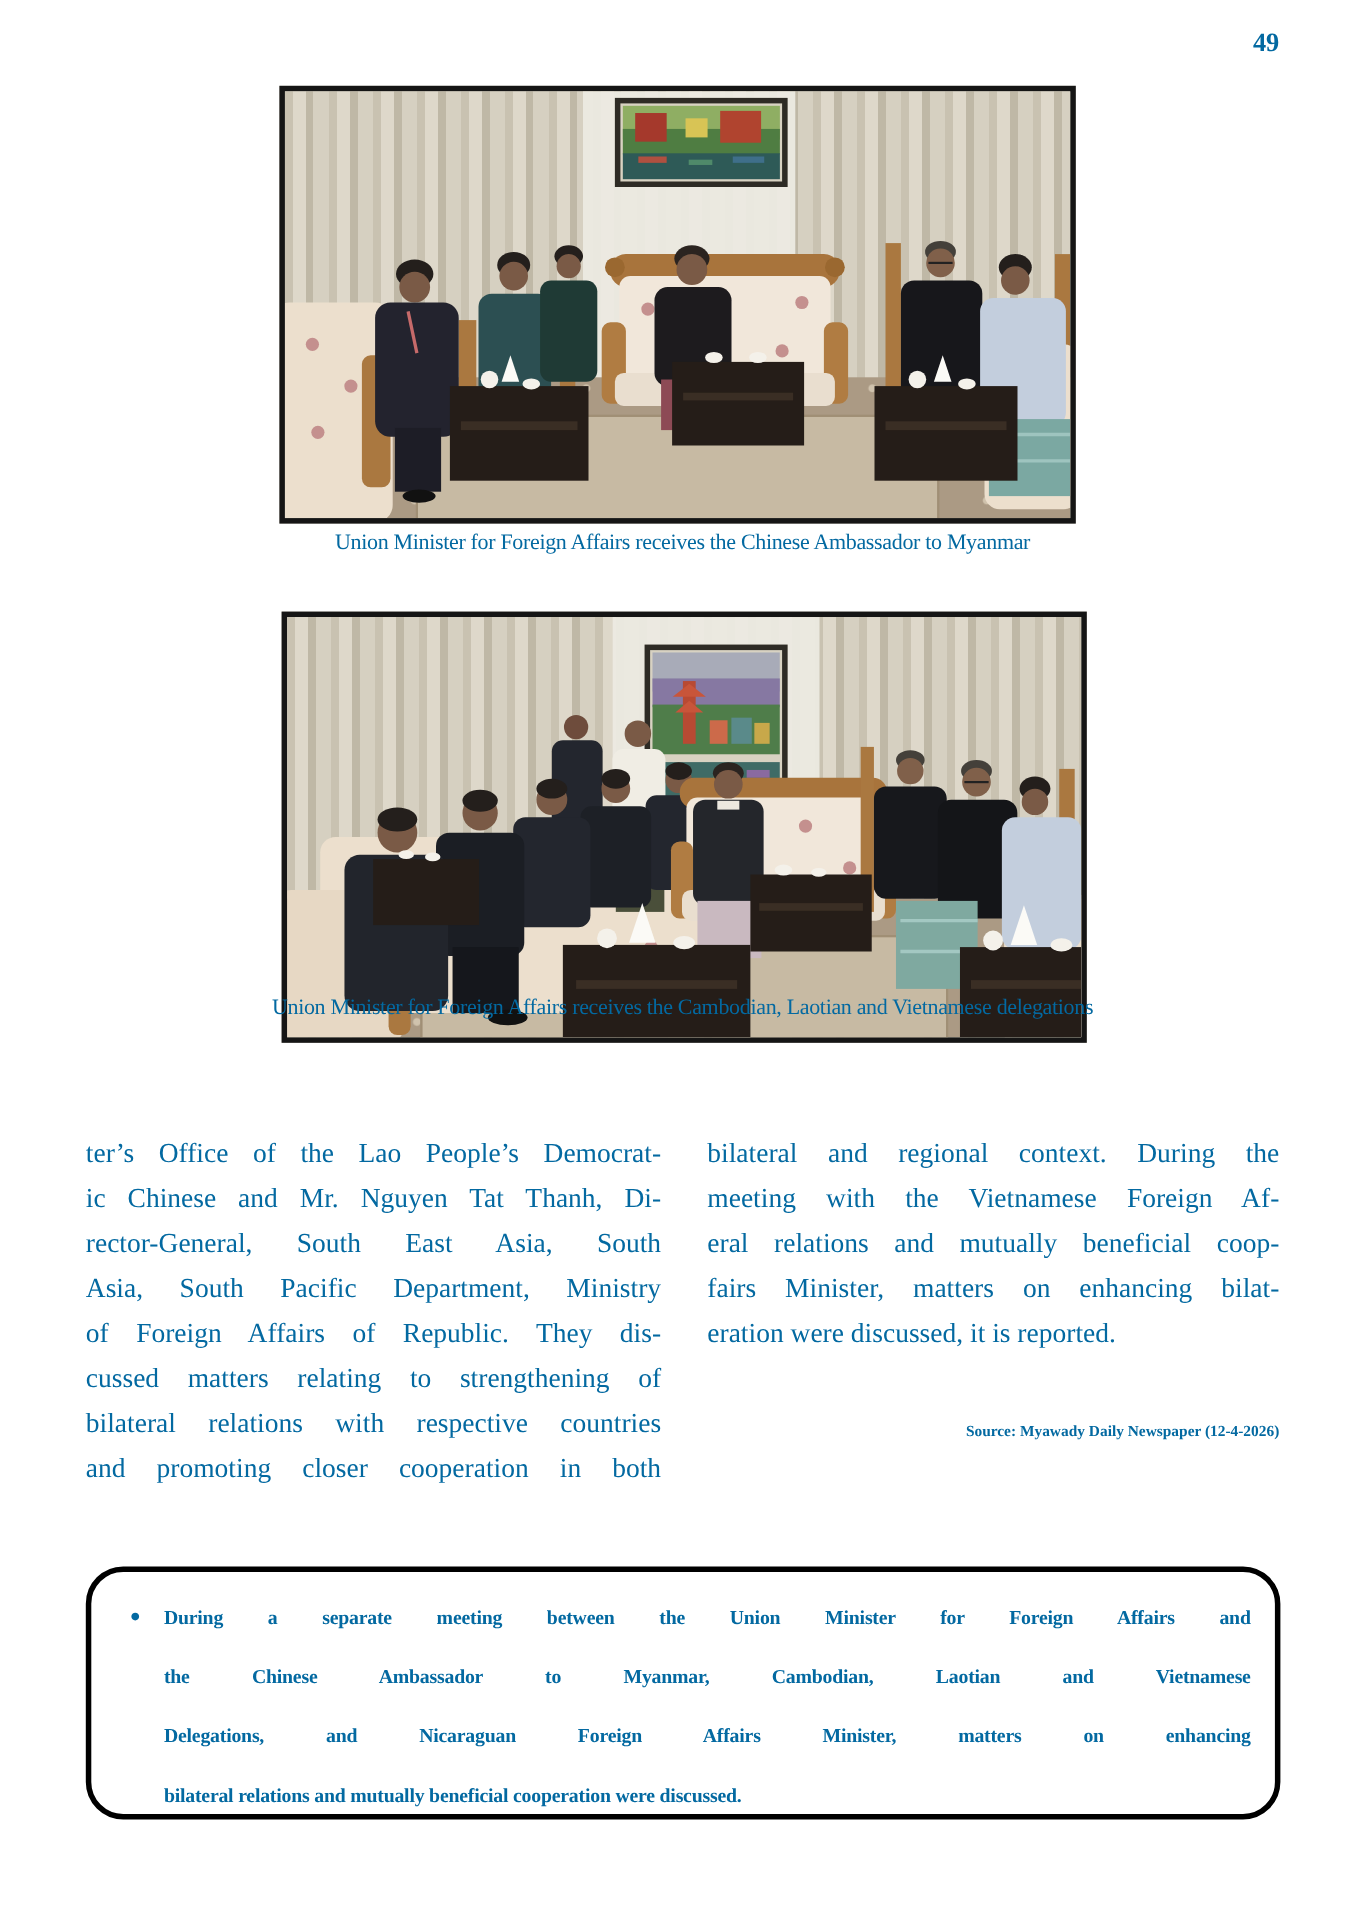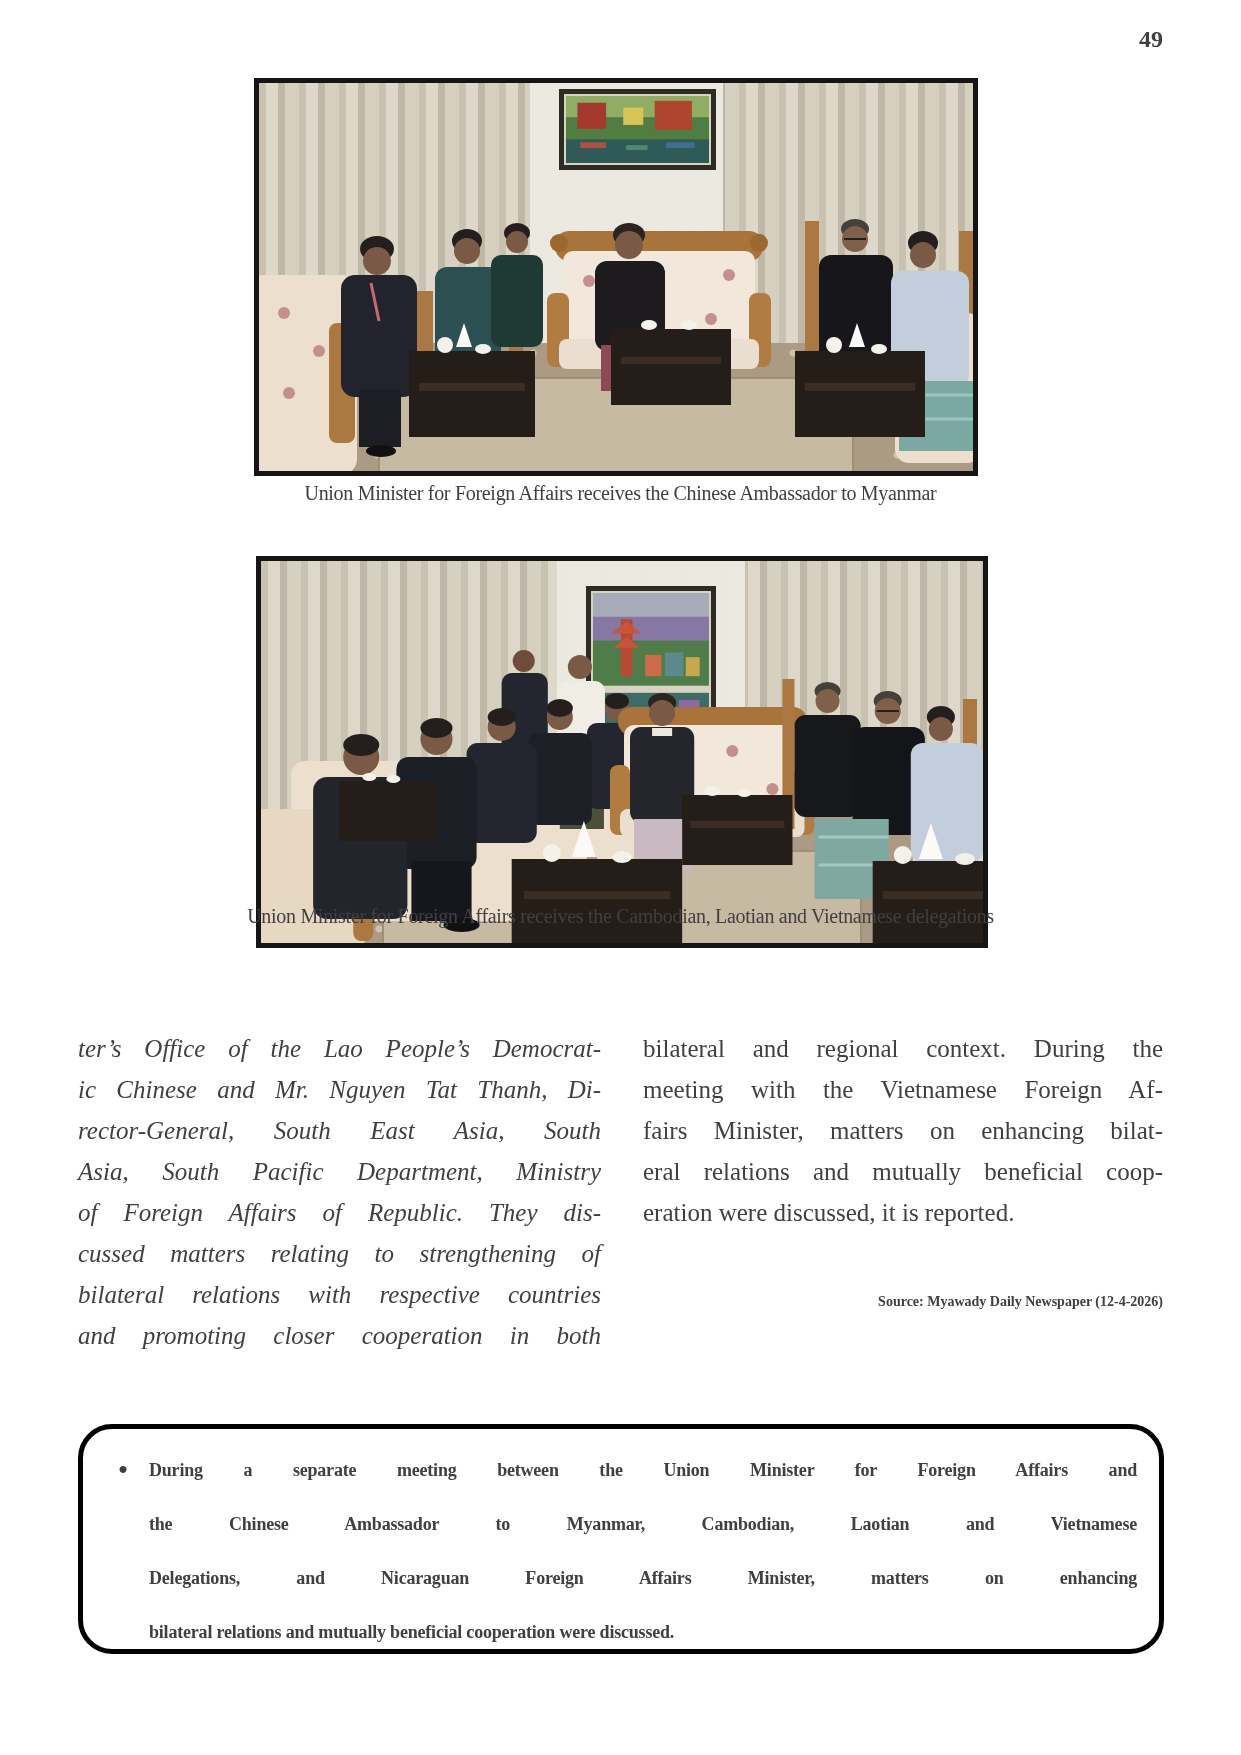--- a/index.html
+++ b/index.html
@@ -1,16 +1,16 @@
 <!DOCTYPE html>
 <html><head>
 <meta charset="utf-8">
 <style>
   html,body{margin:0;padding:0;background:#ffffff;}
-  .page{position:relative;width:1241px;height:1755px;background:#ffffff;color:#404040;
+  .page{position:relative;width:1241px;height:1755px;background:#ffffff;color:#0369a1;
         font-family:"Liberation Serif", serif;overflow:hidden;}
 
   .pageno{position:absolute;top:26px;left:0;width:1163px;text-align:right;
           font-size:24px;font-weight:700;}
 
   
   .photo{position:absolute;border:5px solid #151515;overflow:hidden;background:#d8d2c4;}
   .photo1{left:254px;top:78px;width:714px;height:388px;}
   .photo2{left:256px;top:556px;width:722px;height:382px;}
   .curtains{position:absolute;inset:0;
@@ -31,21 +31,21 @@
   .scene{position:absolute;inset:0;width:100%;height:100%;}
 
   
   .caption{position:absolute;left:0;width:1241px;text-align:center;
            font-size:20px;font-weight:400;letter-spacing:-0.3px;}
   .caption1{top:482px;}
   .caption2{top:905px;}
 
   
   .col{position:absolute;top:1028px;font-size:25px;line-height:41px;}
-  .colL{left:78px;width:523px;font-style:italic;}
+  .colL{left:78px;width:523px;}
   .colR{left:643px;width:520px;}
   .jl{text-align:justify;text-align-last:justify;}
   .ll{text-align:left;}
   .source{position:absolute;left:643px;top:1294px;width:520px;text-align:right;
           font-size:14px;font-weight:700;}
 
   
   .hbox{position:absolute;left:78px;top:1424px;width:1086px;height:230px;
         border:5px solid #000;border-radius:34px;box-sizing:border-box;
         display:flex;padding:14px 22px 6px 14px;background:#fff;}
@@ -318,22 +318,22 @@
     <div class="jl">Asia, South Pacific Department, Ministry</div>
     <div class="jl">of Foreign Affairs of Republic. They dis-</div>
     <div class="jl">cussed matters relating to strengthening of</div>
     <div class="jl">bilateral relations with respective countries</div>
     <div class="jl">and promoting closer cooperation in both</div>
   </div>
 
   <div class="col colR">
     <div class="jl">bilateral and regional context. During the</div>
     <div class="jl">meeting with the Vietnamese Foreign Af-</div>
+    <div class="jl">eral relations and mutually beneficial coop-</div>
     <div class="jl">fairs Minister, matters on enhancing bilat-</div>
-    <div class="jl">eral relations and mutually beneficial coop-</div>
     <div class="ll">eration were discussed, it is reported.</div>
   </div>
 
   <div class="source">Source: Myawady Daily Newspaper (12-4-2026)</div>
 
   <div class="hbox">
     <div class="bullet">•</div>
     <div class="btext">
       <div class="jl">During a separate meeting between the Union Minister for Foreign Affairs and</div>
       <div class="jl">the Chinese Ambassador to Myanmar, Cambodian, Laotian and Vietnamese</div>

